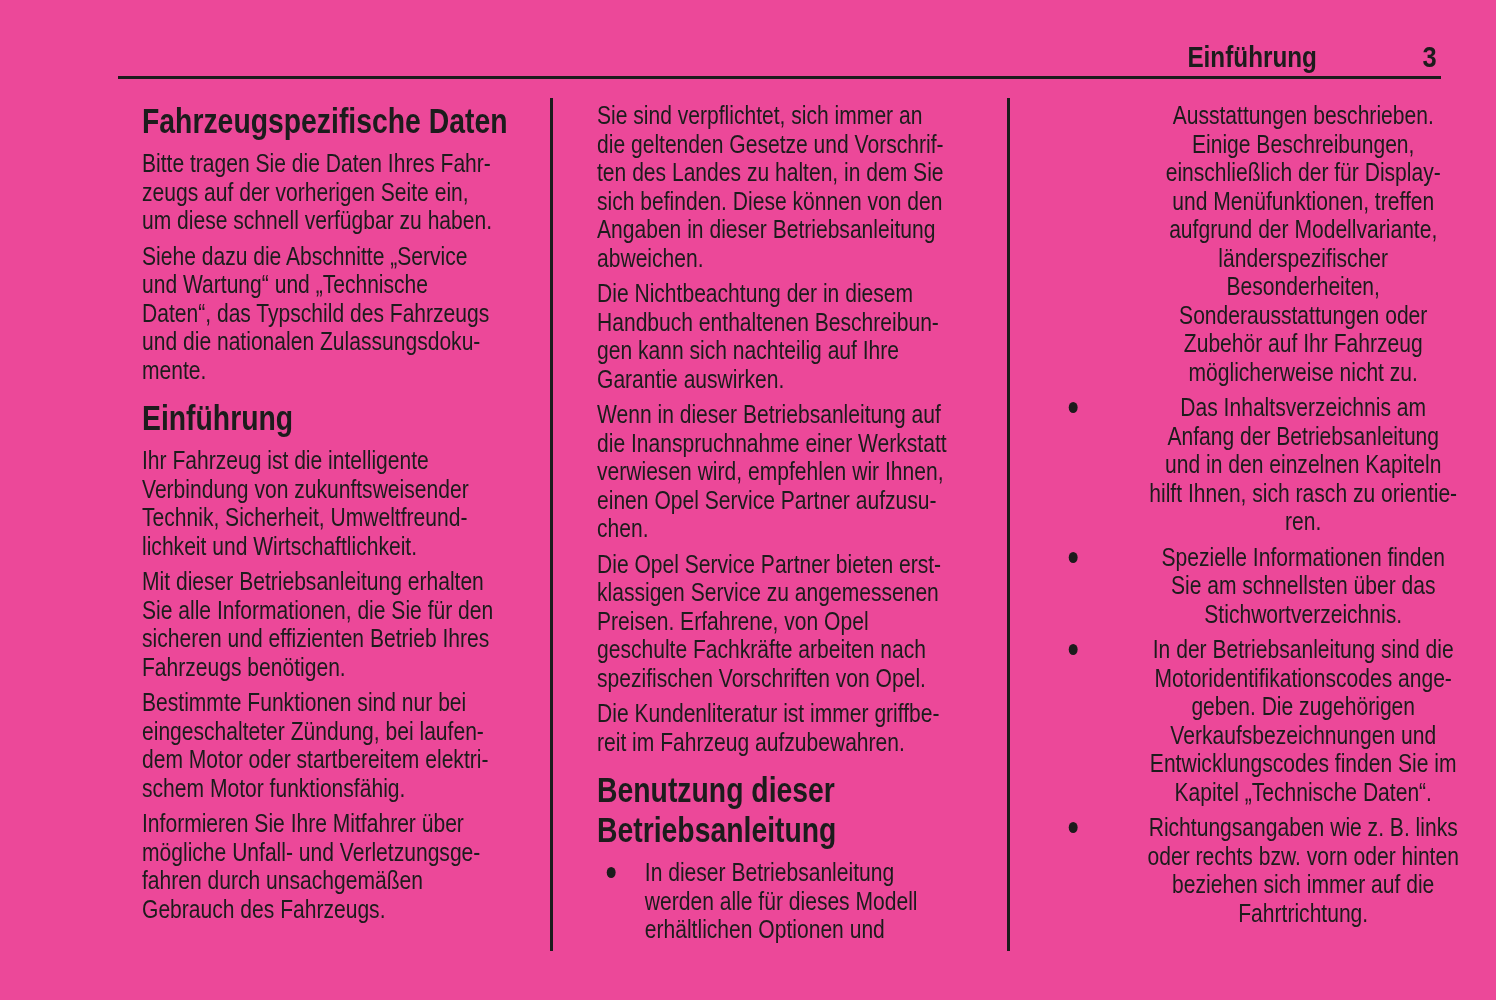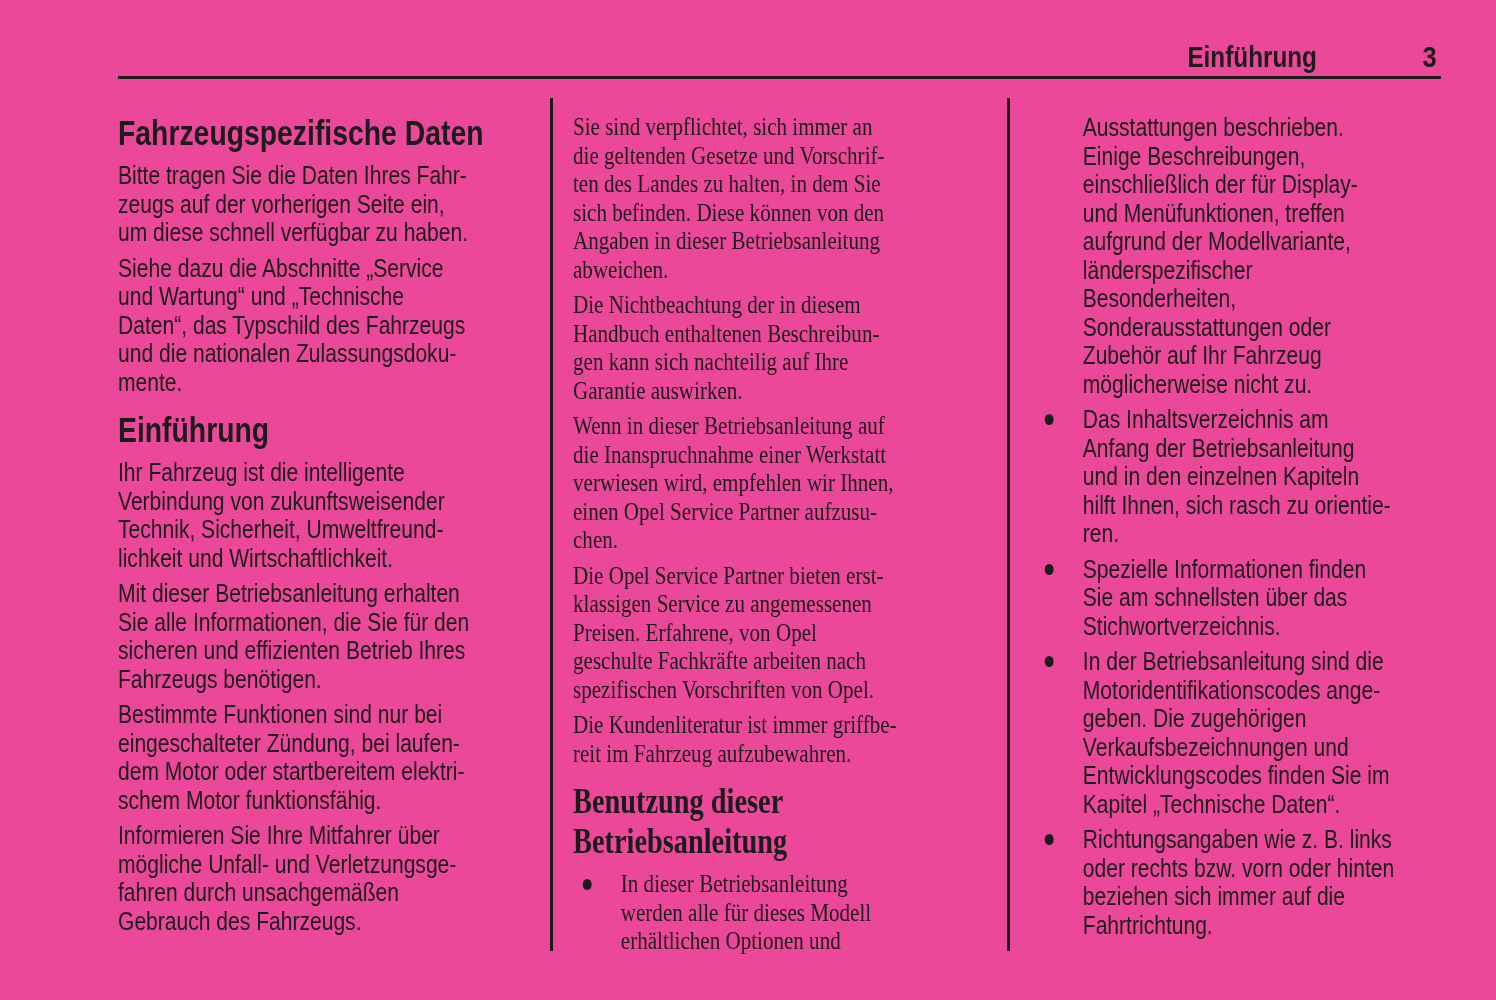--- a/index.html
+++ b/index.html
@@ -49,25 +49,26 @@
     top: 98px;
     width: 3px;
     height: 853px;
     background: #1c1c1c;
   }
   .vdiv.d1 { left: 550px; }
   .vdiv.d2 { left: 1007px; }
 
   .col {
     position: absolute;
-    top: 113px;
+    top: 101px;
+    margin-left: 24px;
   }
   .col.c1 { left: 118px;  width: 412px; }
-  .col.c2 { left: 573px;  width: 414px; font-family: Liberation Serif, serif; }
-  .col.c3 { left: 1035px; width: 425px; }
+  .col.c2 { left: 573px;  width: 414px; }
+  .col.c3 { left: 1035px; width: 425px; text-align: center; }
 
   .inner {
     width: 128%;
     transform: scaleX(0.81);
     transform-origin: 0 0;
   }
 
   .sec {
     margin: 14px 0 8px 0;
     font-size: 35px;

